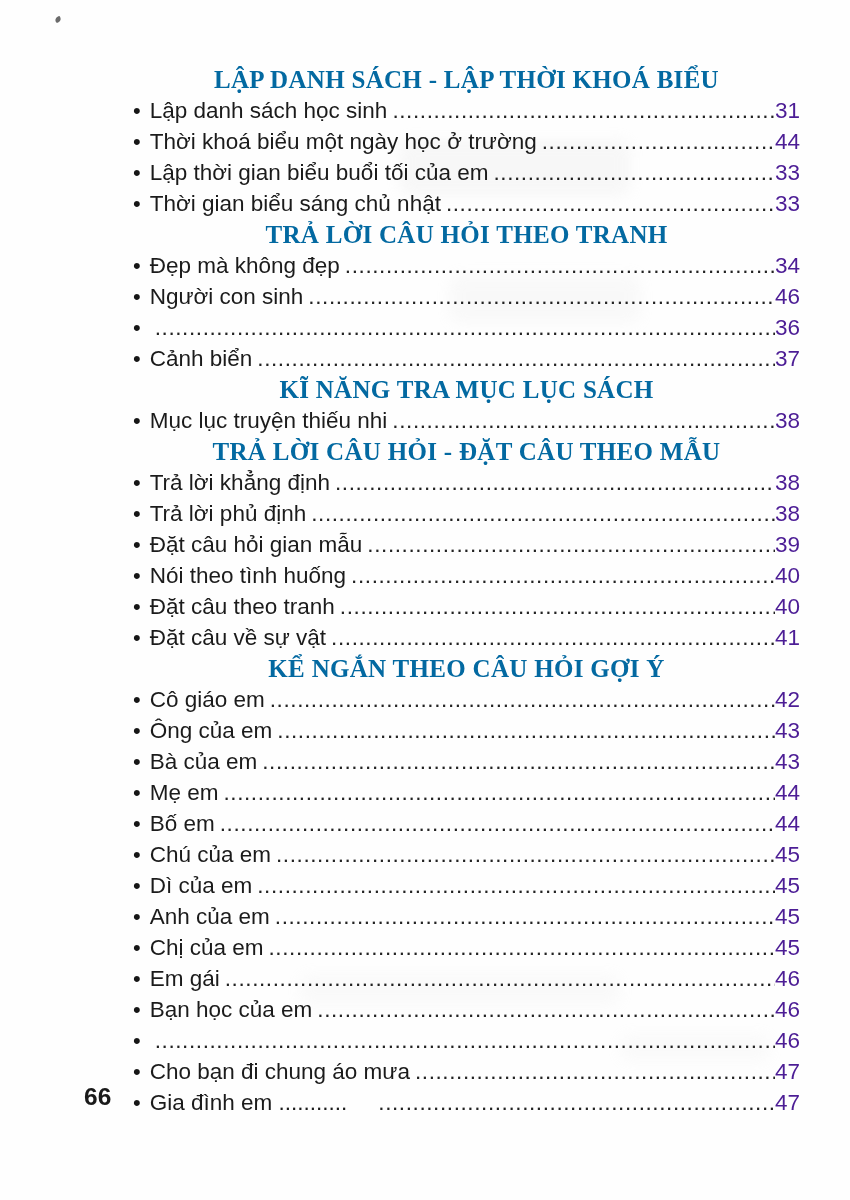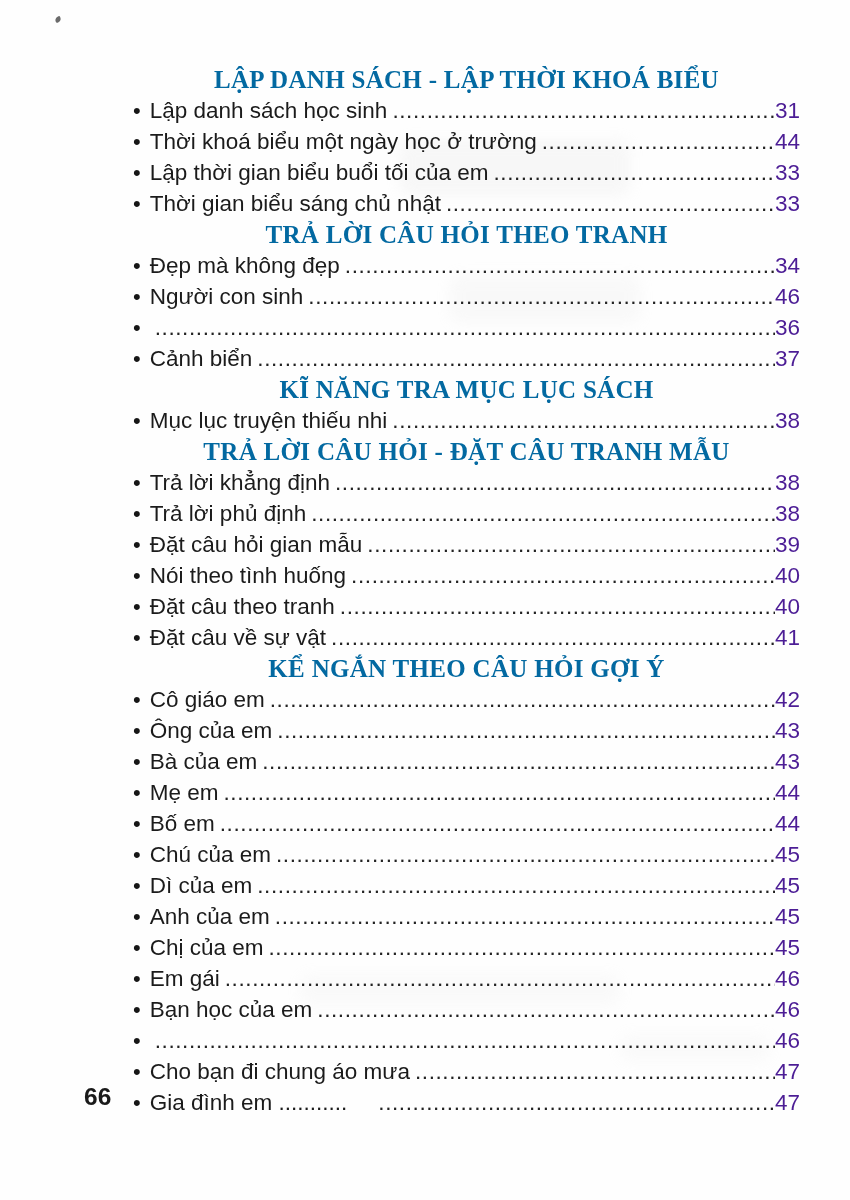--- a/index.html
+++ b/index.html
@@ -186,21 +186,21 @@
 
   <div class="toc-row">
     <span class="bullet">•</span>
     <span class="label">Mục lục truyện thiếu nhi</span>
     <span class="leader"></span>
     <span class="pagenum">38</span>
   </div>
 </div>
 
   <div class="section">
-    <div class="section-title">TRẢ LỜI CÂU HỎI - ĐẶT CÂU TRANH MẪU</div>
+    <div class="section-title">TRẢ LỜI CÂU HỎI - ĐẶT CÂU THEO MẪU</div>
 
   <div class="toc-row">
     <span class="bullet">•</span>
     <span class="label">Trả lời khẳng định</span>
     <span class="leader"></span>
     <span class="pagenum">38</span>
   </div>
 
   <div class="toc-row">
     <span class="bullet">•</span>

